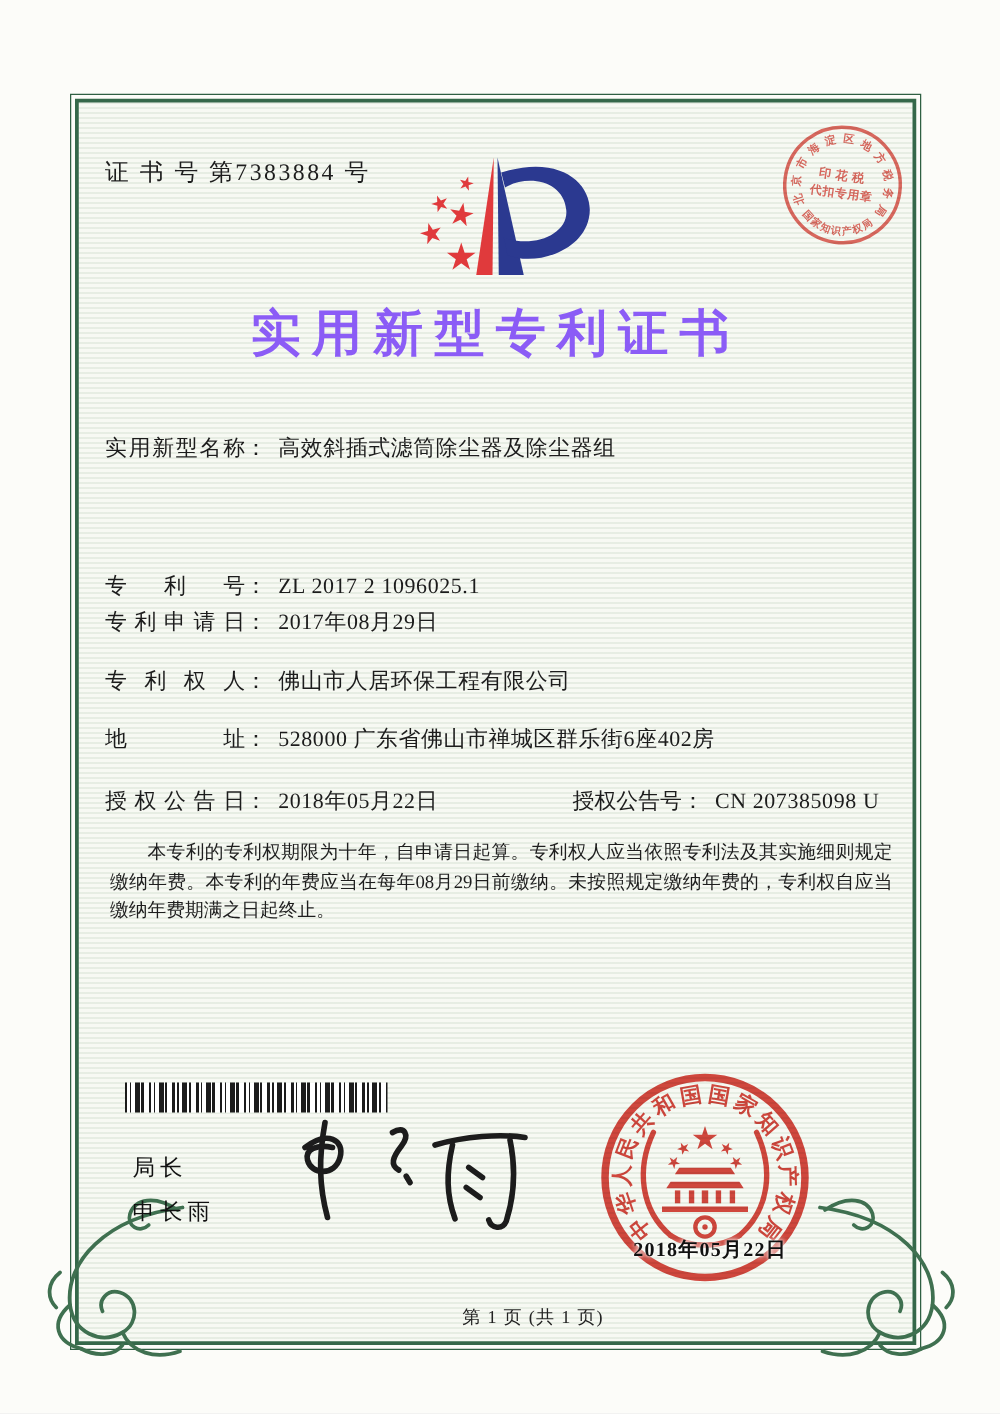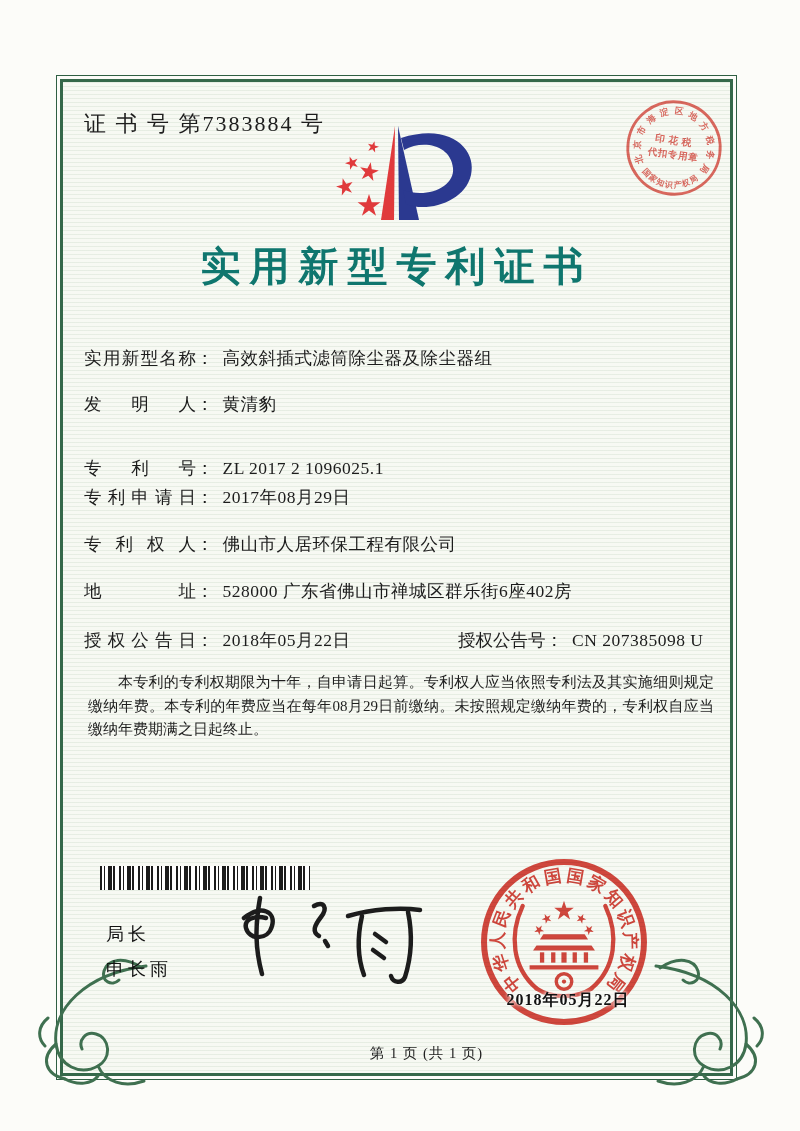--- a/index.html
+++ b/index.html
@@ -18,25 +18,25 @@
     position:absolute; left:3px; top:3px; right:3px; bottom:3px;
     border:3px solid #35684a; box-sizing:border-box;
     background:
       repeating-linear-gradient(180deg, rgba(130,165,130,0.14) 0px, rgba(130,165,130,0.14) 1px, rgba(0,0,0,0) 1px, rgba(0,0,0,0) 4px),
       #f7f9f3;
   }
   .corner-flourish{position:absolute; z-index:3; width:148px; height:142px;}
   .corner-bl{left:18px; top:948px;}
   .corner-br{left:636px; top:948px; transform:scaleX(-1);}
   
-  .cert-no{position:absolute; left:84px; top:109px; font-size:22px; letter-spacing:2px; color:#1d1d1d; z-index:4;}
+  .cert-no{position:absolute; left:84px; top:125px; font-size:19px; letter-spacing:2px; color:#1d1d1d; z-index:4;}
   .logo{position:absolute; left:303px; top:114px; width:196px; height:118px; z-index:4;}
   .doc-title{
     position:absolute; left:56px; top:239px; width:681px; text-align:center;
-    font-size:40px; font-weight:700; letter-spacing:9px; color:#0f766e; z-index:4;
+    font-size:40px; font-weight:700; letter-spacing:9px; color:#8b5cf6; z-index:4;
   }
   
   .frow{position:absolute; left:84px; font-size:17.5px; color:#1c1c1c; white-space:nowrap; z-index:4;}
   .flabel{display:inline-block; width:112px; text-align:justify; text-align-last:justify; vertical-align:bottom;}
   .fcolon{display:inline-block;}
   .fvalue{margin-left:9px; letter-spacing:0.5px;}
   
   .body-text{
     position:absolute; left:88px; top:671px; width:626px; z-index:4;
     font-size:15px; line-height:23.6px; text-align:justify; color:#1e1e1e;
@@ -108,23 +108,20 @@
     <g fill="#2b3990">
       <polygon points="95,12 116,106 96,106"></polygon>
       <path d="M98,24 C 148,8 174,36 168,61 C 162,88 124,99 103,90 L 100,76 C 124,85 152,73 150,54 C 148,31 120,25 101,36 Z"></path>
     </g>
   </svg>
 
   <div class="doc-title">实用新型专利证书</div>
 
   <div class="frow" style="top:346px">
     <span class="flabel">实用新型名称</span><span class="fcolon">：</span><span class="fvalue">高效斜插式滤筒除尘器及除尘器组</span>
-  </div>
-  <div class="frow" style="top:392px">
-    <span class="flabel">发明人</span><span class="fcolon">：</span><span class="fvalue">黄清豹</span>
   </div>
   <div class="frow" style="top:456px">
     <span class="flabel">专利号</span><span class="fcolon">：</span><span class="fvalue">ZL 2017 2 1096025.1</span>
   </div>
   <div class="frow" style="top:485px">
     <span class="flabel">专利申请日</span><span class="fcolon">：</span><span class="fvalue">2017年08月29日</span>
   </div>
   <div class="frow" style="top:532px">
     <span class="flabel">专利权人</span><span class="fcolon">：</span><span class="fvalue">佛山市人居环保工程有限公司</span>
   </div>

